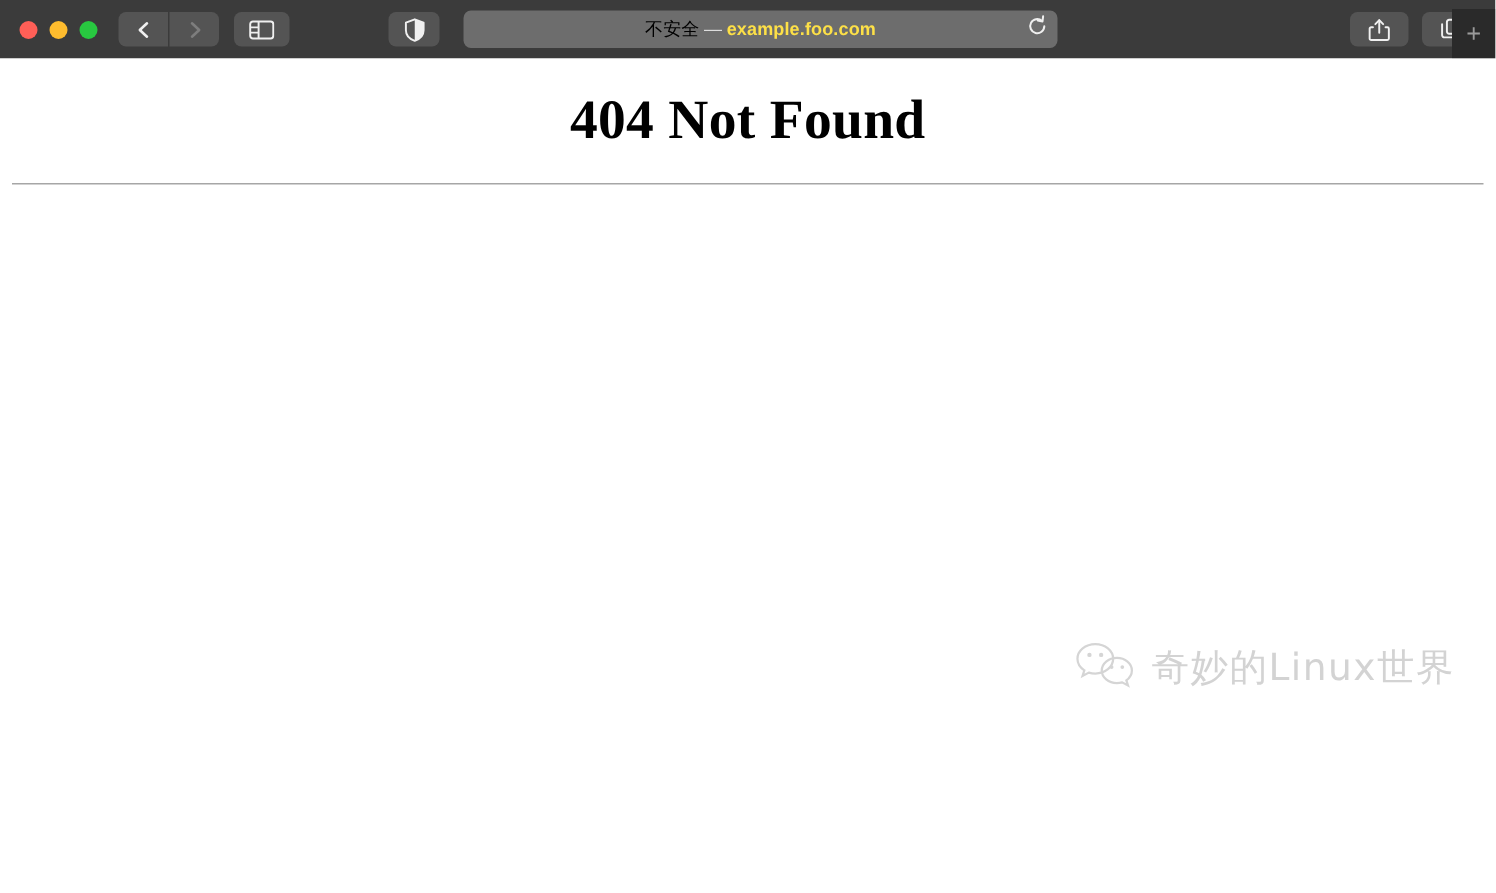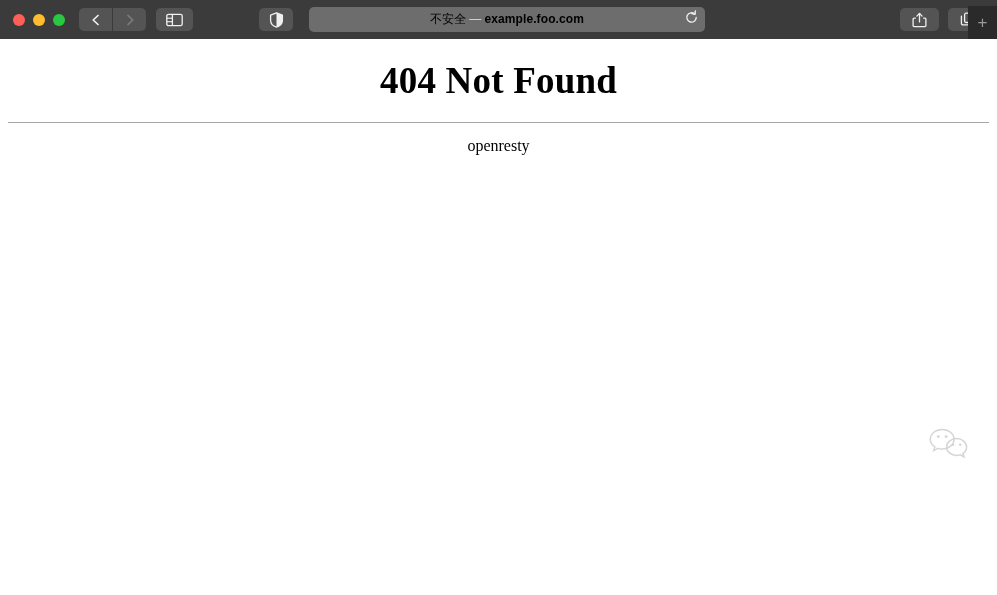--- a/index.html
+++ b/index.html
@@ -113,21 +113,21 @@
   }
   .url-security {
     color: #000000;
     font-weight: 400;
   }
   .url-dash {
     color: #dddddd;
     padding: 0 3px;
   }
   .url-host {
-    color: #000000;
+    color: #fde047;
     font-weight: 700;
   }
   .reload-btn {
     position: absolute;
     right: 4px;
     top: 3px;
     width: 19px;
     height: 19px;
     display: flex;
     align-items: center;
@@ -322,31 +322,31 @@
       <span class="newtab-plus">+</span>
     </div>
   </div>
 
   <div class="page-content">
 
     <h1 class="error-title">404 Not Found</h1>
 
     <hr class="divider">
 
-    <p class="server-sig">openresty</p>
 
     <div class="watermark">
       <span>
         <svg class="wechat-icon" viewBox="0 0 42 34">
           <g fill="none" stroke="#d4d4d4" stroke-width="1.5">
             <path d="M14.2 2.4 C7.6 2.4 2.3 6.8 2.3 12.2 C2.3 15.3 4.1 18.1 6.9 19.9 L5.7 23.6 L9.9 21.4 C11.2 21.8 12.7 22 14.2 22 C20.8 22 26.1 17.6 26.1 12.2 C26.1 6.8 20.8 2.4 14.2 2.4 Z"></path>
             <path d="M28.6 11.6 C23.0 11.6 18.5 15.4 18.5 20.0 C18.5 24.6 23.0 28.4 28.6 28.4 C29.8 28.4 31.0 28.2 32.1 27.9 L36.0 30.0 L34.9 26.6 C37.1 25.0 38.6 22.7 38.6 20.0 C38.6 15.4 34.1 11.6 28.6 11.6 Z"></path>
           </g>
           <circle cx="10.3" cy="9.6" r="1.45" fill="#d4d4d4"></circle>
           <circle cx="18.1" cy="9.6" r="1.45" fill="#d4d4d4"></circle>
           <circle cx="25.1" cy="17.7" r="1.25" fill="#d4d4d4"></circle>
           <circle cx="32.2" cy="17.7" r="1.25" fill="#d4d4d4"></circle>
         </svg>
       </span>
+      <span class="watermark-text">奇妙的Linux世界</span>
     </div>
 
   </div>
 </div>
 
 </body></html>

